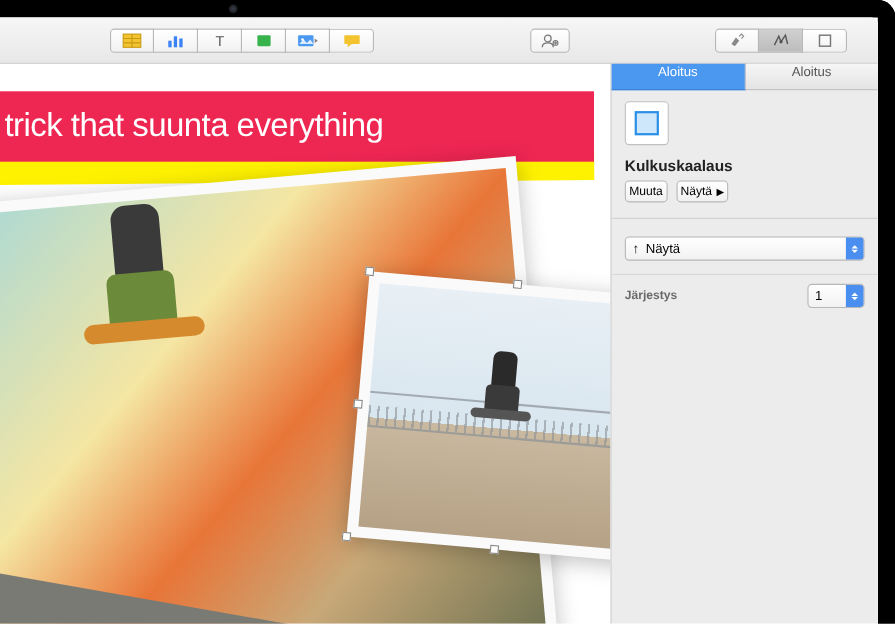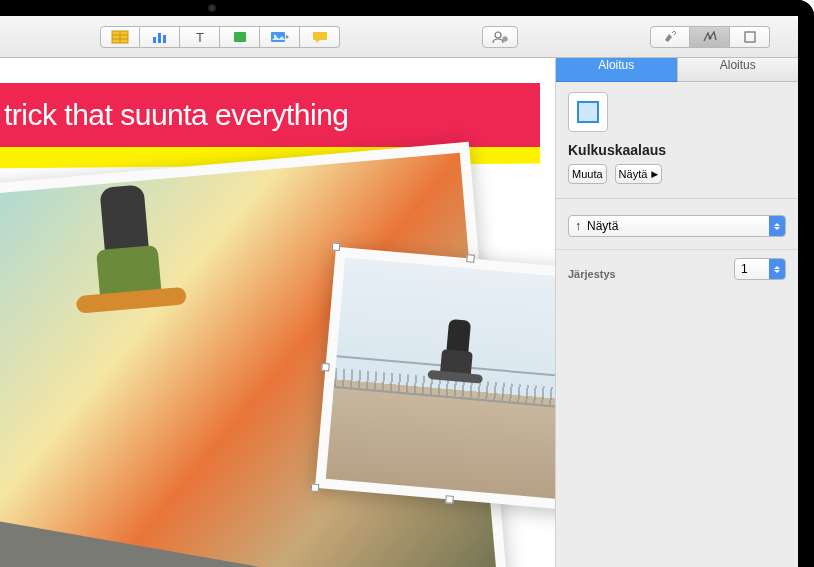--- a/index.html
+++ b/index.html
@@ -86,21 +86,21 @@
 .step:first-child { border-radius: 3px 3px 0 0; border-bottom: none; }
 .step:last-child { border-radius: 0 0 3px 3px; }
 
 .popup { margin-top: 8px; height: 22px; background: linear-gradient(#ffffff,#f2f2f2); border: 1px solid #b8b8b8; border-radius: 4px; display: flex; align-items: center; padding: 0 6px; font-size: 12px; cursor: pointer; position: relative; }
 .popup .arrow-box { position: absolute; right: 0; top: 0; bottom: 0; width: 16px; background: #4a8ef0; border-radius: 0 3px 3px 0; display: flex; flex-direction: column; align-items: center; justify-content: center; gap: 1px; }
 .popup .arrow-box .a { width: 0; height: 0; border-left: 3px solid transparent; border-right: 3px solid transparent; }
 .popup .arrow-box .au { border-bottom: 3px solid #fff; }
 .popup .arrow-box .ad { border-top: 3px solid #fff; }
 .popup .ico { margin-right: 6px; font-size: 12px; }
 
-#order-row { display: flex; align-items: flex-end; justify-content: space-between; padding: 8px 12px; }
+#order-row { display: flex; align-items: center; justify-content: space-between; padding: 8px 12px; }
 #order-label { font-size: 11px; color: #6a6a6a; font-weight: 600; }
 #order-popup { width: 52px; height: 22px; }
 
 </style>
 </head>
 <body>
 
 <div id="bezel">
   <div id="bezel-top"></div>
   <div id="bezel-right"></div>

